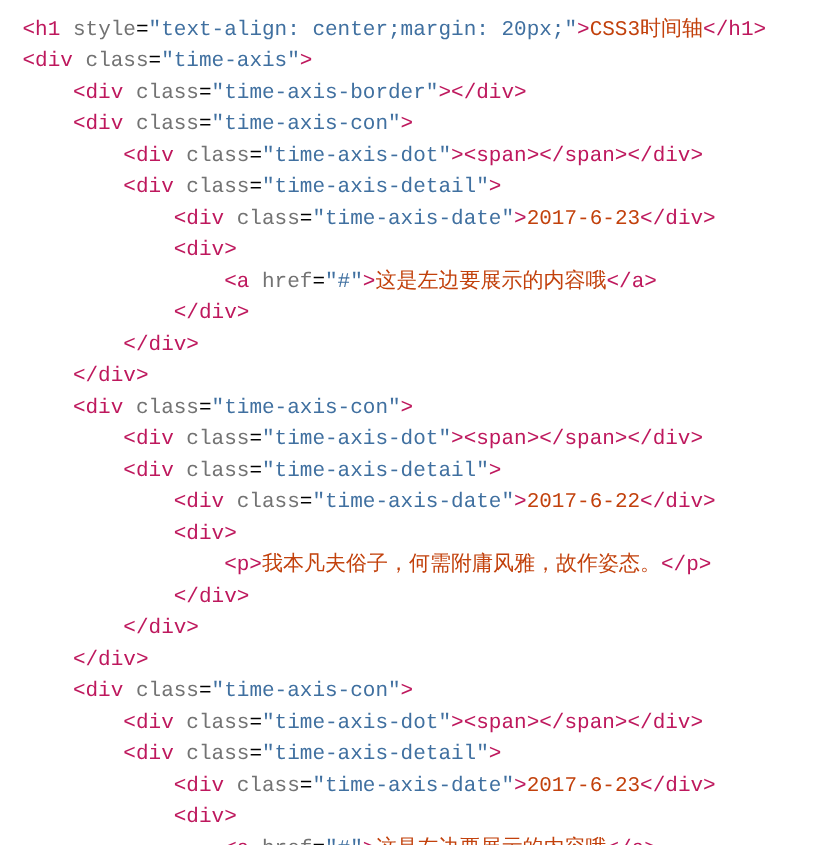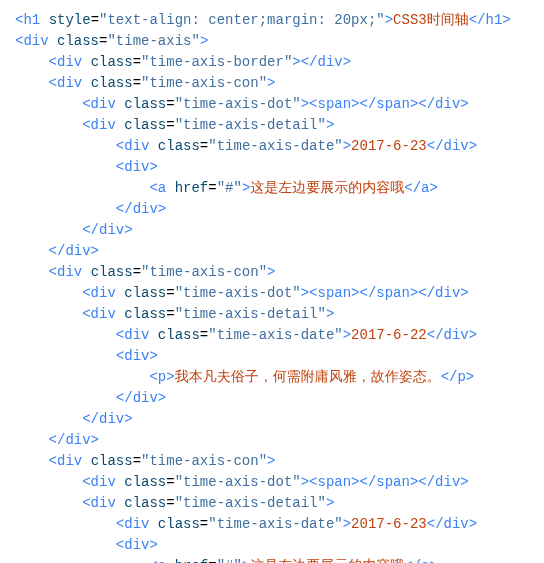--- a/index.html
+++ b/index.html
@@ -10,22 +10,22 @@
     line-height: 1.5;
     background: #fff;
     color: #000;
     width: 544px;
     box-sizing: border-box;
     position: relative;
   }
   .code {
     white-space: pre;
   }
-  .tag { color: #3b82f6; }      
-  .attr-name { color: #0c4a6e; } 
+  .tag { color: #be185d; }      
+  .attr-name { color: #737373; } 
   .attr-value { color: #4070a0; } 
   .text-content { color: #c2410c; }
   .line { display: block; }
 </style>
 </head>
 <body>
 
 <div class="code"><span class="line"><span class="tag">&lt;h1</span> <span class="attr-name">style</span>=<span class="attr-value">"<span>text-align: center;margin: 20px;</span>"</span><span class="tag">&gt;</span><span class="text-content">CSS3时间轴</span><span class="tag">&lt;/h1&gt;</span></span><span class="line"><span class="tag">&lt;div</span> <span class="attr-name">class</span>=<span class="attr-value">"<span>time-axis</span>"</span><span class="tag">&gt;</span></span><span class="line">    <span class="tag">&lt;div</span> <span class="attr-name">class</span>=<span class="attr-value">"<span>time-axis-border</span>"</span><span class="tag">&gt;&lt;/div&gt;</span></span><span class="line">    <span class="tag">&lt;div</span> <span class="attr-name">class</span>=<span class="attr-value">"<span>time-axis-con</span>"</span><span class="tag">&gt;</span></span><span class="line">        <span class="tag">&lt;div</span> <span class="attr-name">class</span>=<span class="attr-value">"<span>time-axis-dot</span>"</span><span class="tag">&gt;&lt;span&gt;&lt;/span&gt;&lt;/div&gt;</span></span><span class="line">        <span class="tag">&lt;div</span> <span class="attr-name">class</span>=<span class="attr-value">"<span>time-axis-detail</span>"</span><span class="tag">&gt;</span></span><span class="line">            <span class="tag">&lt;div</span> <span class="attr-name">class</span>=<span class="attr-value">"<span>time-axis-date</span>"</span><span class="tag">&gt;</span><span class="text-content">2017-6-23</span><span class="tag">&lt;/div&gt;</span></span><span class="line">            <span class="tag">&lt;div&gt;</span></span><span class="line">                <span class="tag">&lt;a</span> <span class="attr-name">href</span>=<span class="attr-value">"<span>#</span>"</span><span class="tag">&gt;</span><span class="text-content">这是左边要展示的内容哦</span><span class="tag">&lt;/a&gt;</span></span><span class="line">            <span class="tag">&lt;/div&gt;</span></span><span class="line">        <span class="tag">&lt;/div&gt;</span></span><span class="line">    <span class="tag">&lt;/div&gt;</span></span><span class="line">    <span class="tag">&lt;div</span> <span class="attr-name">class</span>=<span class="attr-value">"<span>time-axis-con</span>"</span><span class="tag">&gt;</span></span><span class="line">        <span class="tag">&lt;div</span> <span class="attr-name">class</span>=<span class="attr-value">"<span>time-axis-dot</span>"</span><span class="tag">&gt;&lt;span&gt;&lt;/span&gt;&lt;/div&gt;</span></span><span class="line">        <span class="tag">&lt;div</span> <span class="attr-name">class</span>=<span class="attr-value">"<span>time-axis-detail</span>"</span><span class="tag">&gt;</span></span><span class="line">            <span class="tag">&lt;div</span> <span class="attr-name">class</span>=<span class="attr-value">"<span>time-axis-date</span>"</span><span class="tag">&gt;</span><span class="text-content">2017-6-22</span><span class="tag">&lt;/div&gt;</span></span><span class="line">            <span class="tag">&lt;div&gt;</span></span><span class="line">                <span class="tag">&lt;p&gt;</span><span class="text-content">我本凡夫俗子，何需附庸风雅，故作姿态。</span><span class="tag">&lt;/p&gt;</span></span><span class="line">            <span class="tag">&lt;/div&gt;</span></span><span class="line">        <span class="tag">&lt;/div&gt;</span></span><span class="line">    <span class="tag">&lt;/div&gt;</span></span><span class="line">    <span class="tag">&lt;div</span> <span class="attr-name">class</span>=<span class="attr-value">"<span>time-axis-con</span>"</span><span class="tag">&gt;</span></span><span class="line">        <span class="tag">&lt;div</span> <span class="attr-name">class</span>=<span class="attr-value">"<span>time-axis-dot</span>"</span><span class="tag">&gt;&lt;span&gt;&lt;/span&gt;&lt;/div&gt;</span></span><span class="line">        <span class="tag">&lt;div</span> <span class="attr-name">class</span>=<span class="attr-value">"<span>time-axis-detail</span>"</span><span class="tag">&gt;</span></span><span class="line">            <span class="tag">&lt;div</span> <span class="attr-name">class</span>=<span class="attr-value">"<span>time-axis-date</span>"</span><span class="tag">&gt;</span><span class="text-content">2017-6-23</span><span class="tag">&lt;/div&gt;</span></span><span class="line">            <span class="tag">&lt;div&gt;</span></span><span class="line">                <span class="tag">&lt;a</span> <span class="attr-name">href</span>=<span class="attr-value">"<span>#</span>"</span><span class="tag">&gt;</span><span class="text-content">这是左边要展示的内容哦</span><span class="tag">&lt;/a&gt;</span></span></div>
 
 </body></html>

